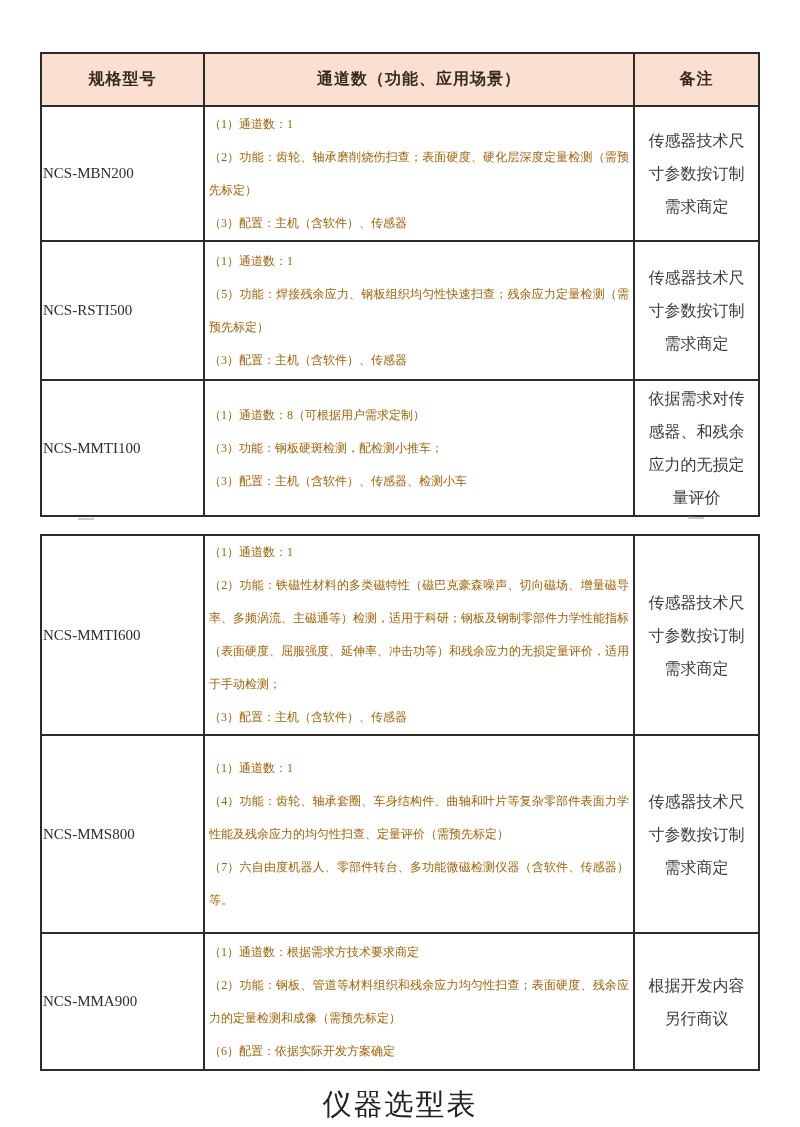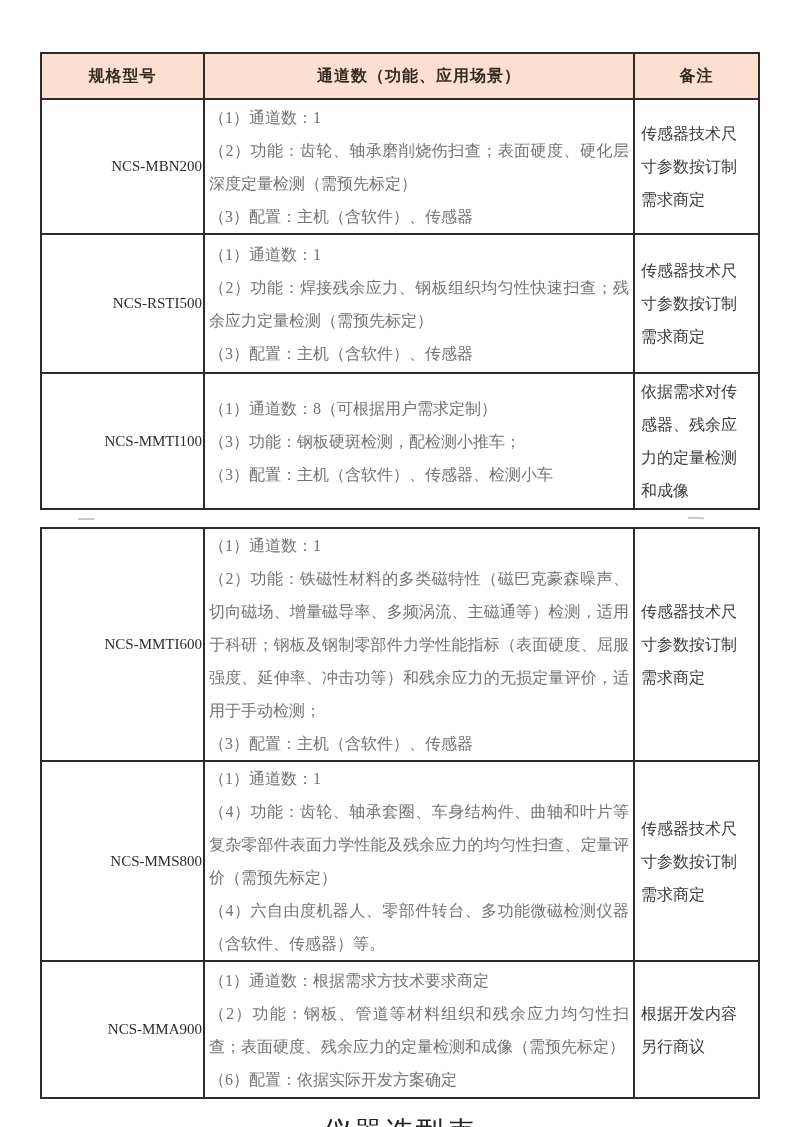--- a/index.html
+++ b/index.html
@@ -30,40 +30,40 @@
   }
   .spec-table th {
     background: #fbdfd0;
     font-size: 16px;
     font-weight: bold;
     color: #352a20;
     text-align: center;
     letter-spacing: 1px;
   }
   td.model-cell {
-    text-align: right;
+    text-align: left;
     font-size: 15px;
     color: #2f2d2b;
     font-family: "Liberation Serif", "DejaVu Serif", serif;
   }
   td.channels-cell { padding: 0 4px; }
   td.channels-cell p {
     margin: 0;
-    font-size: 16px;
+    font-size: 12px;
     line-height: 33px;
-    color: #737373;
+    color: #a16207;
     text-align: justify;
     text-justify: inter-character;
   }
   td.remark-cell {
     padding: 0 6px;
     font-size: 16px;
     line-height: 33px;
     color: #3e3a37;
-    text-align: left;
+    text-align: center;
   }
   .caption {
     margin-top: 14px;
     width: 800px;
     text-align: center;
     font-family: "Liberation Sans", "DejaVu Sans", sans-serif;
     font-size: 29px;
     font-weight: normal;
     color: #222222;
     letter-spacing: 2px;
@@ -82,53 +82,53 @@
 
 <div class="page">
 
   <table class="spec-table t1">
     <colgroup>
         <col style="width:163px">
         <col style="width:430px">
         <col style="width:125px">
       </colgroup>
     <thead>
-      <tr style="height:46px">
+      <tr style="height:53px">
         <th>规格型号</th>
         <th>通道数（功能、应用场景）</th>
         <th>备注</th>
       </tr>
     </thead>
     <tbody>
       <tr style="height:135px">
         <td class="model-cell">NCS-MBN200</td>
         <td class="channels-cell">
           <p>（1）通道数：1</p>
           <p>（2）功能：齿轮、轴承磨削烧伤扫查；表面硬度、硬化层深度定量检测（需预先标定）</p>
           <p>（3）配置：主机（含软件）、传感器</p>
         </td>
         <td class="remark-cell">传感器技术尺寸参数按订制需求商定</td>
       </tr>
       <tr style="height:139px">
         <td class="model-cell">NCS-RSTI500</td>
         <td class="channels-cell">
           <p>（1）通道数：1</p>
-          <p>（2）功能：焊接残余应力、钢板组织均匀性快速扫查；残余应力定量检测（需预先标定）</p>
+          <p>（5）功能：焊接残余应力、钢板组织均匀性快速扫查；残余应力定量检测（需预先标定）</p>
           <p>（3）配置：主机（含软件）、传感器</p>
         </td>
         <td class="remark-cell">传感器技术尺寸参数按订制需求商定</td>
       </tr>
       <tr style="height:136px">
         <td class="model-cell">NCS-MMTI100</td>
         <td class="channels-cell">
           <p>（1）通道数：8（可根据用户需求定制）</p>
           <p>（3）功能：钢板硬斑检测，配检测小推车；</p>
           <p>（3）配置：主机（含软件）、传感器、检测小车</p>
         </td>
-        <td class="remark-cell">依据需求对传感器、残余应力的定量检测和成像</td>
+        <td class="remark-cell">依据需求对传感器、和残余应力的无损定量评价</td>
       </tr>
     </tbody>
   </table>
 
   <div class="break-mark m1"></div>
   <div class="break-mark m2"></div>
 
   <table class="spec-table t2">
     <colgroup>
         <col style="width:163px">
@@ -143,21 +143,21 @@
           <p>（2）功能：铁磁性材料的多类磁特性（磁巴克豪森噪声、切向磁场、增量磁导率、多频涡流、主磁通等）检测，适用于科研；钢板及钢制零部件力学性能指标（表面硬度、屈服强度、延伸率、冲击功等）和残余应力的无损定量评价，适用于手动检测；</p>
           <p>（3）配置：主机（含软件）、传感器</p>
         </td>
         <td class="remark-cell">传感器技术尺寸参数按订制需求商定</td>
       </tr>
       <tr style="height:198px">
         <td class="model-cell">NCS-MMS800</td>
         <td class="channels-cell">
           <p>（1）通道数：1</p>
           <p>（4）功能：齿轮、轴承套圈、车身结构件、曲轴和叶片等复杂零部件表面力学性能及残余应力的均匀性扫查、定量评价（需预先标定）</p>
-          <p>（4）六自由度机器人、零部件转台、多功能微磁检测仪器（含软件、传感器）等。</p>
+          <p>（7）六自由度机器人、零部件转台、多功能微磁检测仪器（含软件、传感器）等。</p>
         </td>
         <td class="remark-cell">传感器技术尺寸参数按订制需求商定</td>
       </tr>
       <tr style="height:137px">
         <td class="model-cell">NCS-MMA900</td>
         <td class="channels-cell">
           <p>（1）通道数：根据需求方技术要求商定</p>
           <p>（2）功能：钢板、管道等材料组织和残余应力均匀性扫查；表面硬度、残余应力的定量检测和成像（需预先标定）</p>
           <p>（6）配置：依据实际开发方案确定</p>
         </td>

